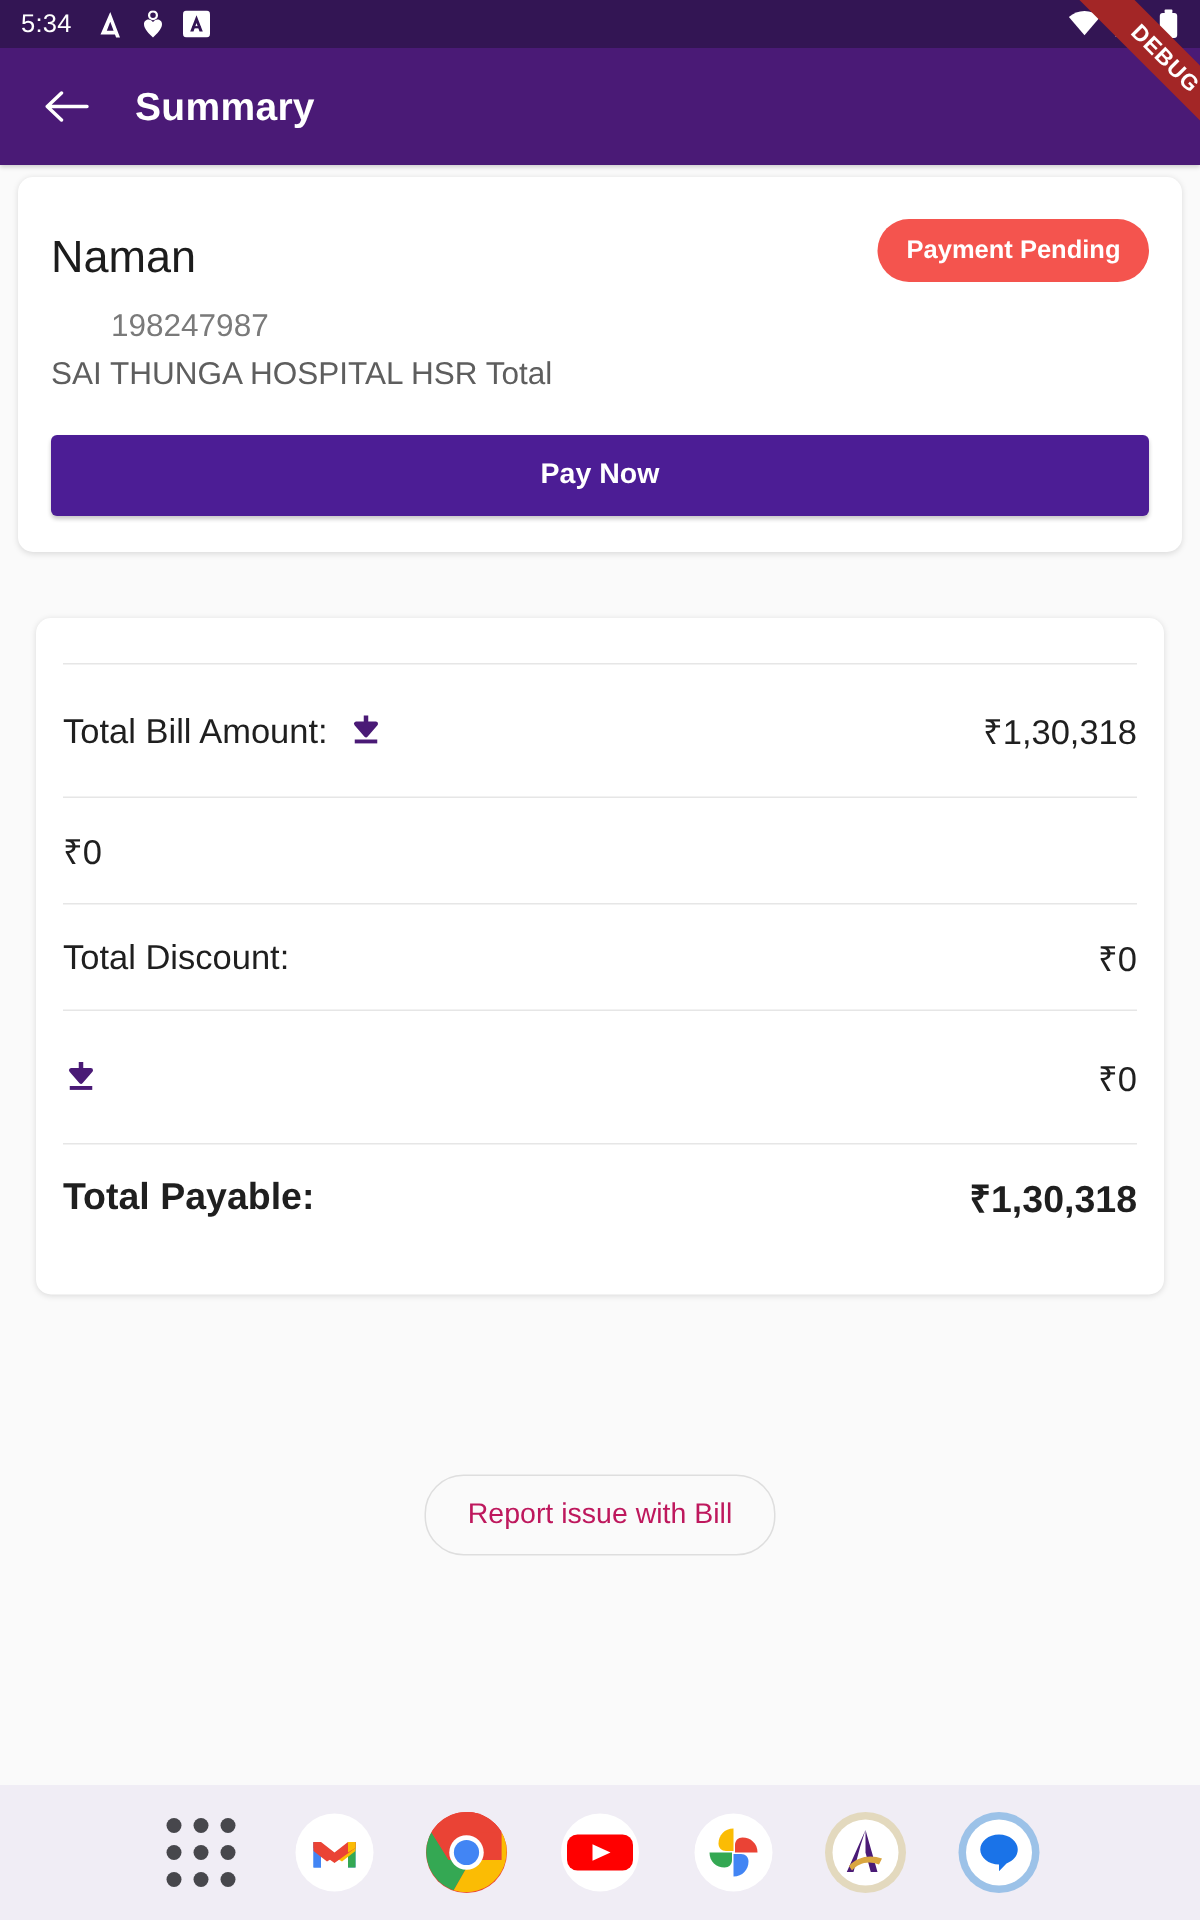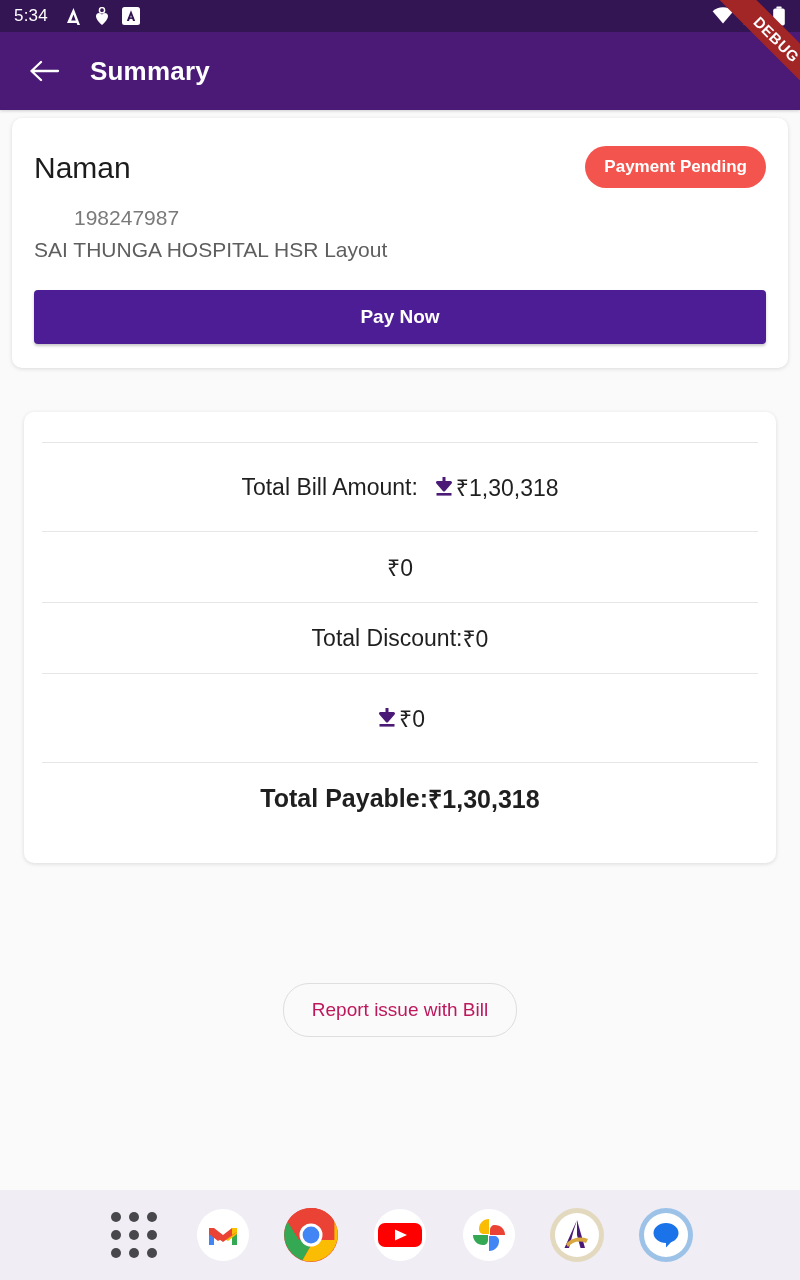--- a/index.html
+++ b/index.html
@@ -52,41 +52,41 @@
   .content { position:relative; height:1080px; background:#FAFAFA; overflow:hidden; }
 
   
   .card {
     background:#fff; border-radius:10px;
     box-shadow:0 1px 4px rgba(0,0,0,.13);
   }
   .patient-card {
     margin:8px 12px 0 12px; padding:28px 22px 24px 22px;
   }
-  .patient-top { display:flex; align-items:center; justify-content:space-between; }
+  .patient-top { display:flex; align-items:flex-end; justify-content:space-between; }
   .patient-name { font-size:30px; color:#1C1C1C; font-weight:normal; line-height:1.1; }
   .status-badge {
     background:#F4544E; color:#fff; font-size:17px; font-weight:bold;
     padding:11px 19px; border-radius:22px; white-space:nowrap; cursor:default;
   }
   .patient-id { font-size:21px; color:#7A7A7A; margin-top:18px;margin-left:40px; }
   .patient-hospital { font-size:21px; color:#5E5E5E; margin-top:8px; }
   .pay-btn {
     margin-top:28px; width:100%; height:54px; background:#4c1d95;
     border:none; border-radius:4px; color:#fff; font-size:19px; font-weight:bold;
     cursor:pointer; font-family:inherit;
     box-shadow:0 2px 3px rgba(0,0,0,.22);
   }
 
   
   .billing-card { margin:44px 24px 0 24px; padding:30px 18px 30px 18px; }
   .billing-title { font-size:27px; color:#1C1C1C; padding:0 0 26px 0; }
   .divider { height:1px; background:#E6E6E6; }
   .bill-row {
-    display:flex; align-items:center; justify-content:center;
+    display:flex; align-items:center; justify-content:space-between;
     min-height:70px; padding:0 0;
   }
   .bill-row.tall { min-height:88px; }
   .bill-label { display:flex; align-items:center; gap:14px; font-size:23px; color:#1F1F1F; }
   .bill-value { font-size:23px; color:#1F1F1F; }
   .bill-row.total .bill-label, .bill-row.total .bill-value { font-weight:bold; font-size:25px; }
   .dl-icon { cursor:pointer; display:inline-flex; }
 
   
   .report-wrap { display:flex; justify-content:center; margin-top:120px; }
@@ -170,21 +170,21 @@
   </div>
 
   <div class="content">
 
     <div class="card patient-card">
       <div class="patient-top">
         <div class="patient-name">Naman</div>
         <div class="status-badge">Payment Pending</div>
       </div>
       <div class="patient-id">198247987</div>
-      <div class="patient-hospital">SAI THUNGA HOSPITAL HSR Layout</div>
+      <div class="patient-hospital">SAI THUNGA HOSPITAL HSR Total</div>
       <button class="pay-btn">Pay Now</button>
     </div>
 
     <div class="card billing-card">
       <div class="divider"></div>
 
       <div class="bill-row tall">
         <span class="bill-label">
           <span>Total Bill Amount:</span>
           <span class="dl-icon">

